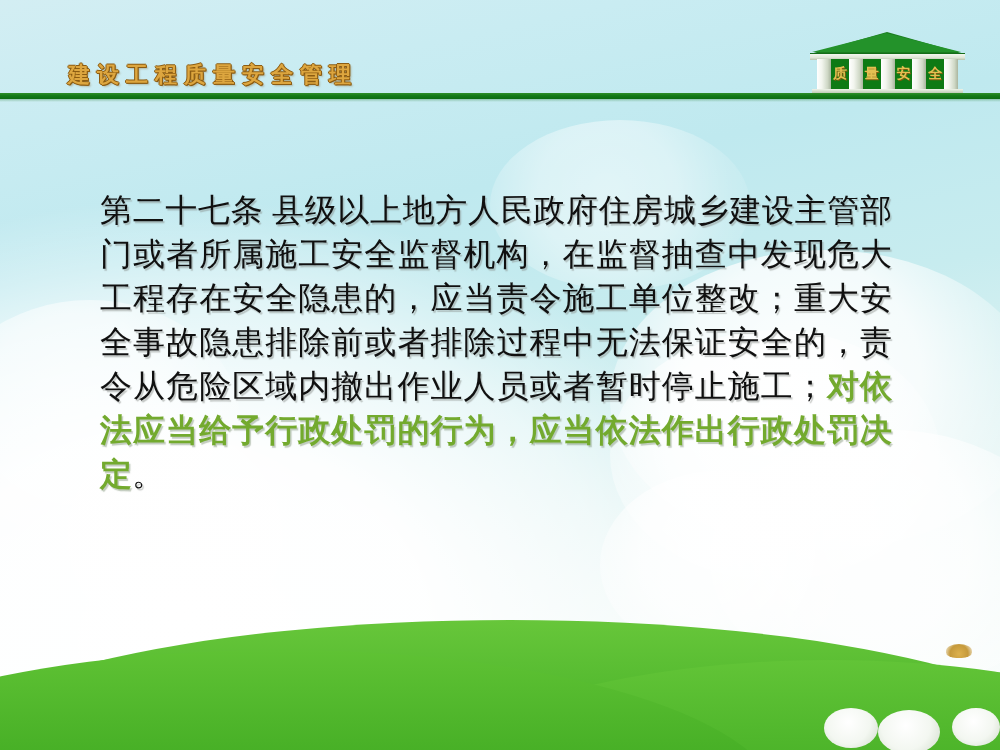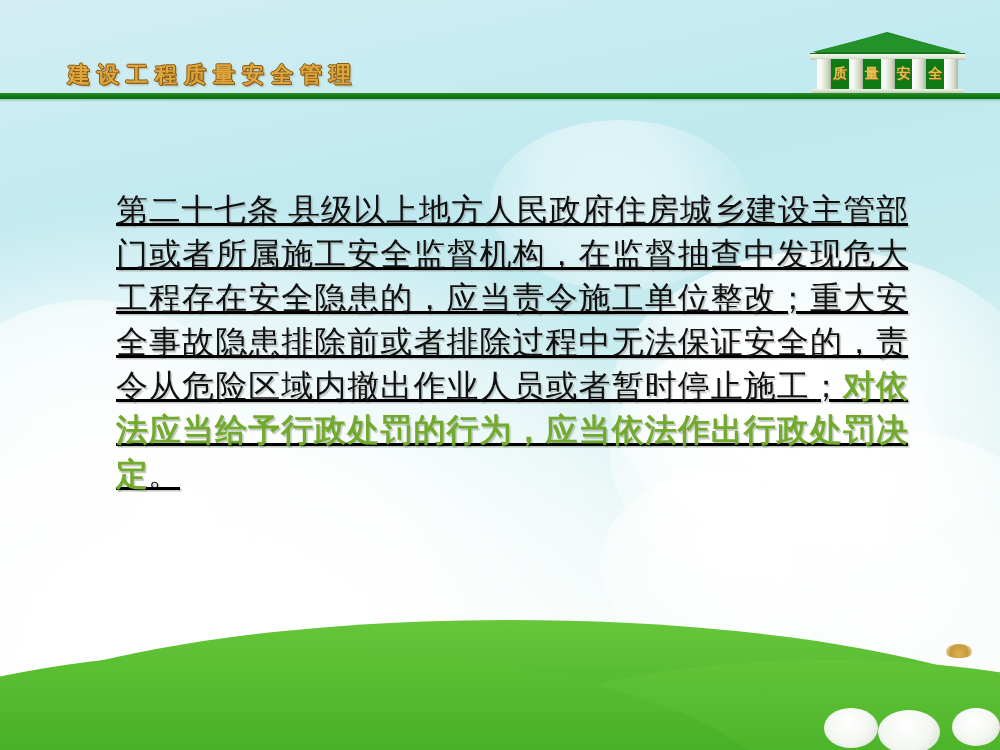--- a/index.html
+++ b/index.html
@@ -165,24 +165,23 @@
   .logo-base2 {
     position: absolute;
     left: 0px; top: 61px;
     width: 155px; height: 5px;
     background: linear-gradient(180deg,#3b9e3a, #17771b);
   }
 
   
   .content {
     position: absolute;
-    left: 116px;
+    left: 100px;
     top: 188px;
     width: 792px;
-    text-decoration: underline;
   }
   .para {
     font-size: 32px;
     line-height: 44px;
     color: #101010;
     text-align: justify;
     text-justify: inter-ideograph;
     letter-spacing: 0px;
     text-shadow: 1.5px 1.5px 1px rgba(130,135,130,0.45);
     margin: 0;

